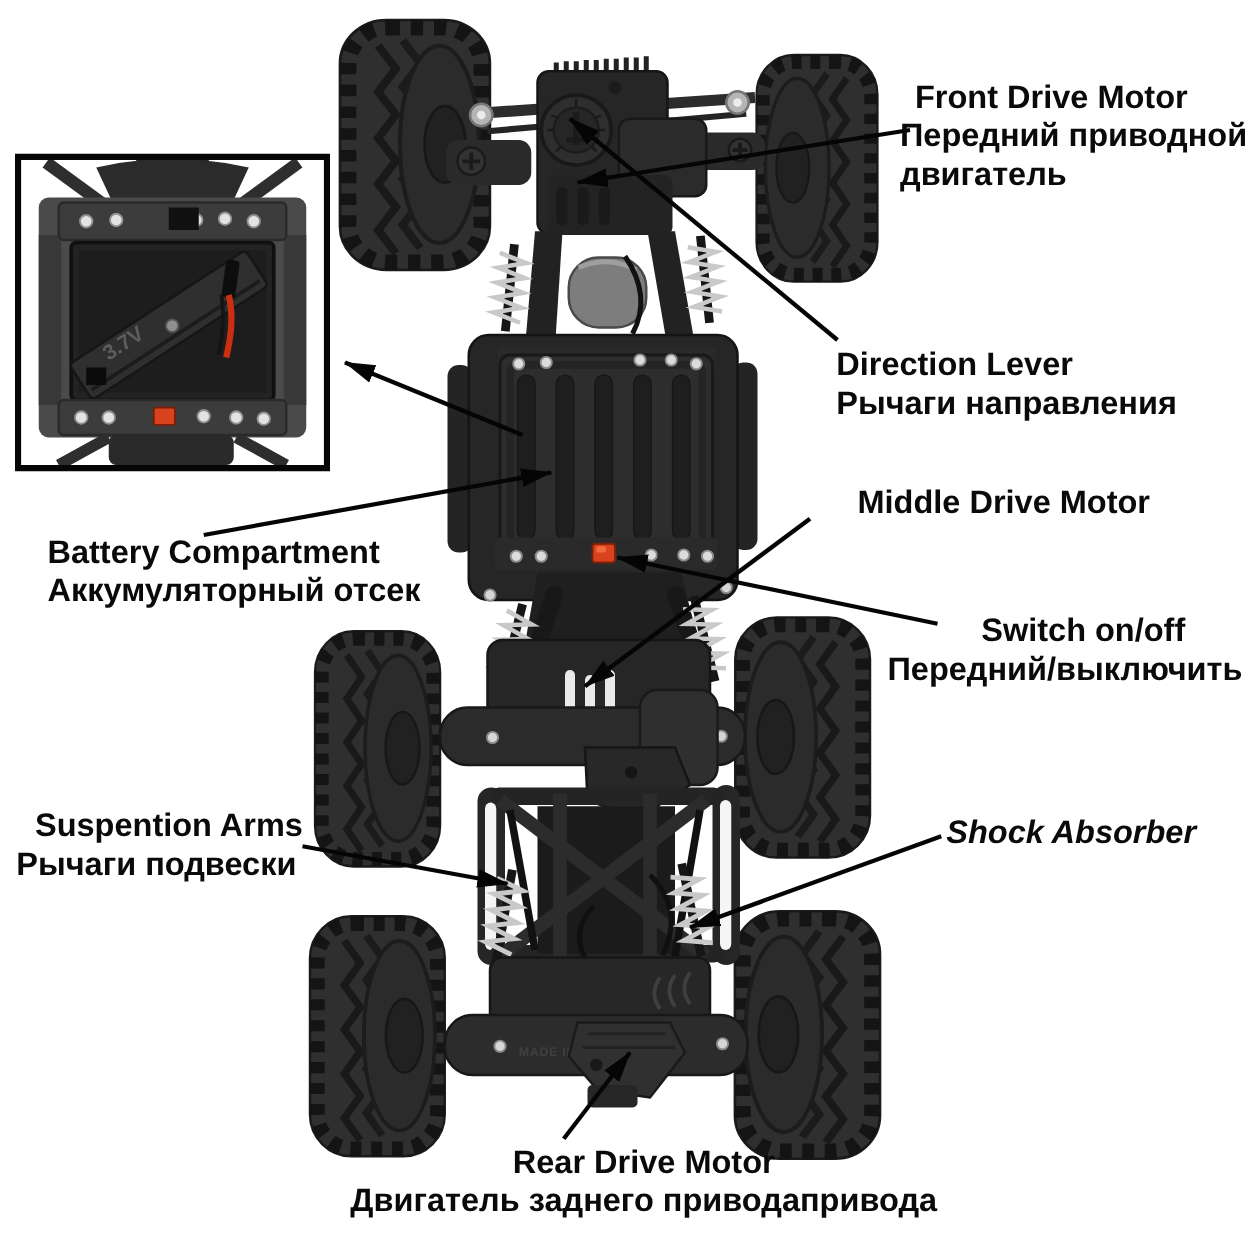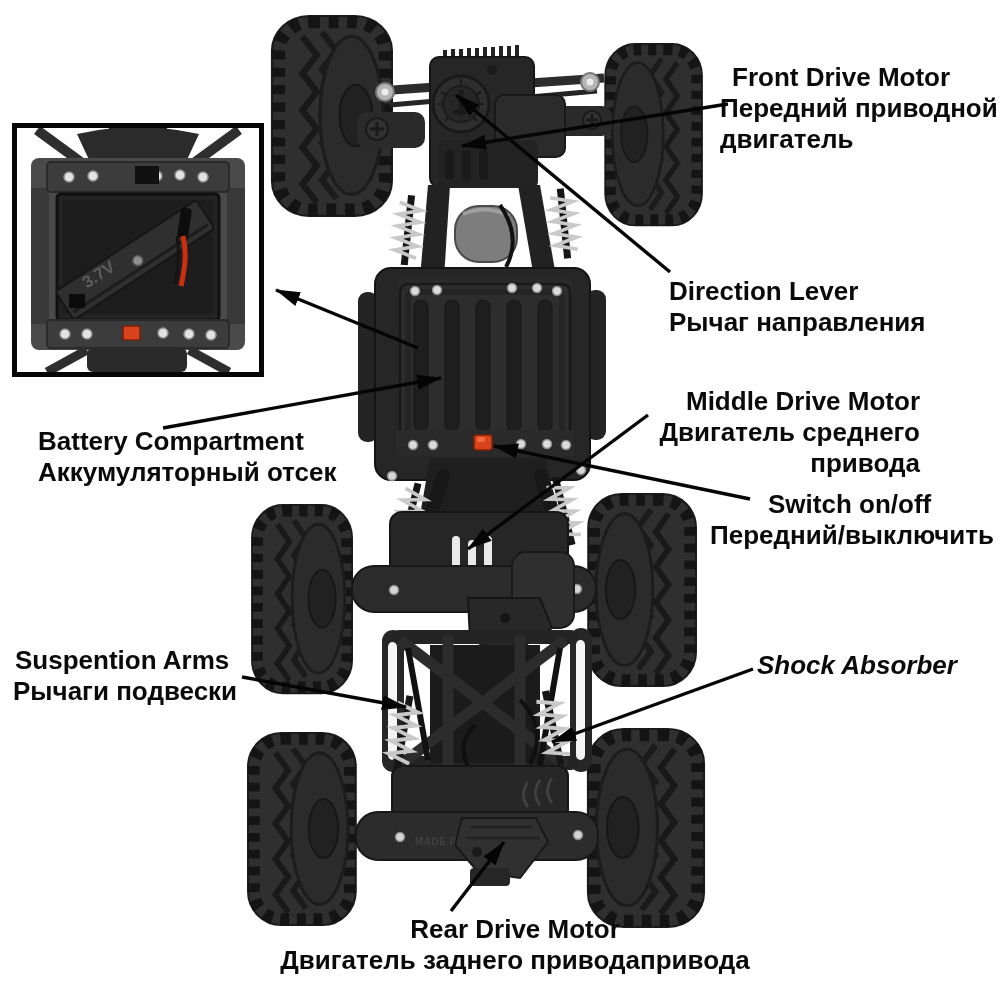--- a/index.html
+++ b/index.html
@@ -3,22 +3,22 @@
 <meta charset="utf-8">
 <style>
   html,body{margin:0;padding:0;background:#ffffff;}
   #stage{position:relative;width:1000px;height:1000px;background:#ffffff;overflow:hidden;
          font-family:"Liberation Sans","DejaVu Sans",sans-serif;}
   #car-svg{position:absolute;left:0;top:0;}
   .label{position:absolute;font-weight:700;font-size:26px;line-height:31px;color:#0a0a0a;white-space:nowrap;}
   .label .wrap{white-space:normal;}
   .inset{position:absolute;left:12px;top:123px;width:242px;height:244px;border:5px solid #060606;background:#ffffff;}
   .ind12{margin-left:12px;}
-  .ind15{margin-left:2px;}
-  .ind47{margin-left:58px;}
+  .ind15{margin-left:15px;}
+  .ind47{margin-left:75px;}
   .center{text-align:center;}
 </style>
 </head>
 <body>
 
 <div id="stage">
 
   <svg id="car-svg" width="1000" height="1000" viewBox="0 0 1000 1000">
     <defs>
       <marker id="ah" markerUnits="userSpaceOnUse" markerWidth="26" markerHeight="18" refX="24" refY="9" orient="auto">
@@ -258,26 +258,25 @@
     </svg>
   </div>
 
   <div class="label" style="left:720px;top:62px;width:292px;">
     <div class="ind12">Front Drive Motor</div>
     <div class="wrap">Передний приводной двигатель</div>
   </div>
 
   <div class="label" style="left:637px;top:276px;margin-left:32px;">
     <div>Direction Lever</div>
-    <div>Рычаг направления</div>
+    <div>Рычаги направления</div>
   </div>
 
   <div class="label" style="left:650px;top:386px;width:270px;text-align:right;">
     <div>Middle Drive Motor</div>
-    <div class="wrap">Двигатель среднего привода</div>
   </div>
 
   <div class="label" style="left:710px;top:489px;">
     <div class="ind47">Switch on/off</div>
     <div>Передний/выключить</div>
   </div>
 
   <div class="label" style="left:757px;top:650px;font-style:italic;">
     <div>Shock Absorber</div>
   </div>

